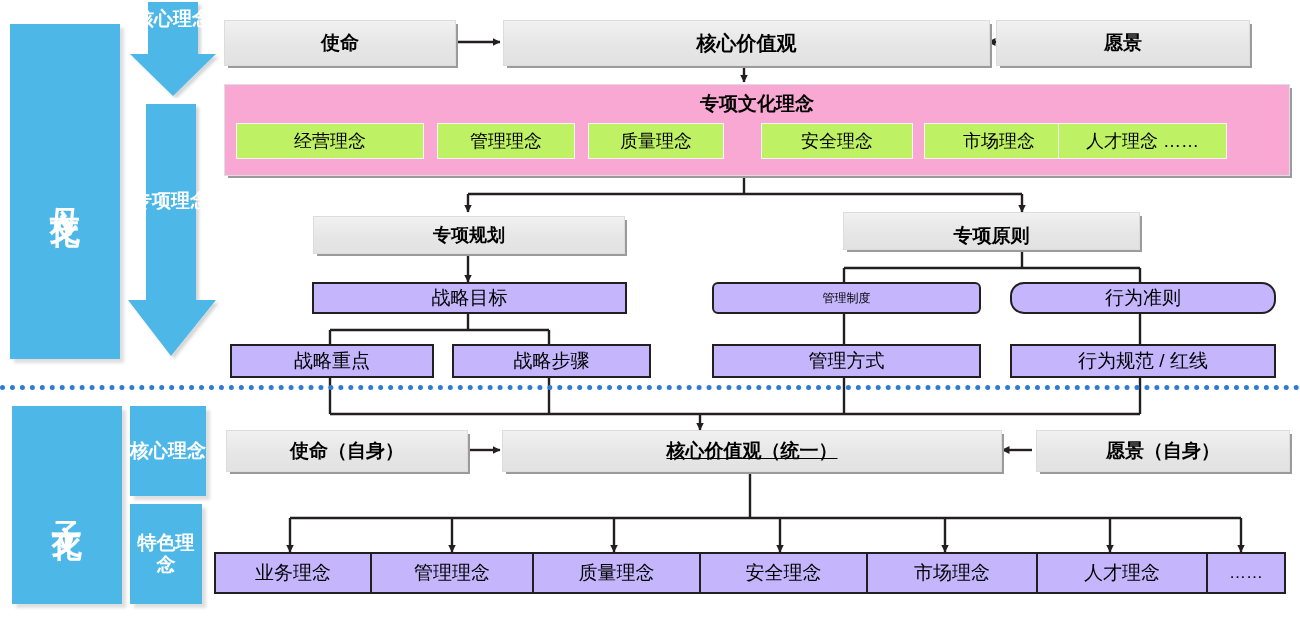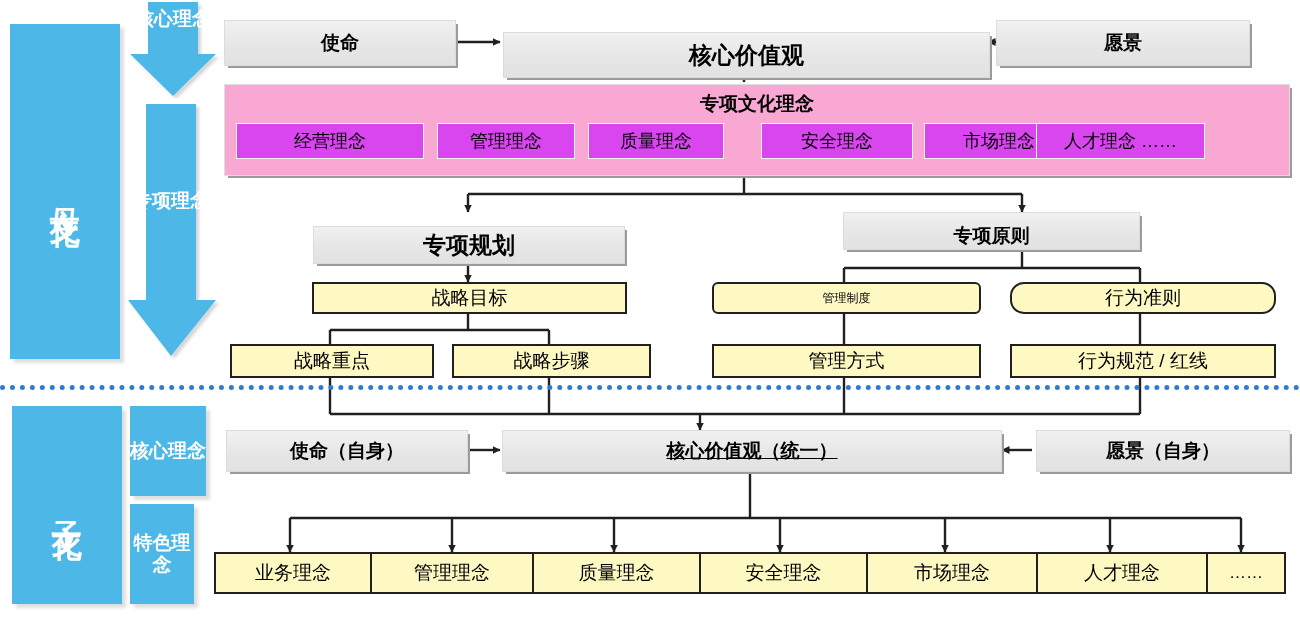--- a/index.html
+++ b/index.html
@@ -34,27 +34,27 @@
   
   .panel{
     position:absolute;background:#f9a8d4;border:1px solid #dedede;
     box-shadow:3px 3px 0 -1px #9b9b9b;
   }
   .panel-title{
     position:absolute;left:0;right:0;top:6px;text-align:center;
     font-weight:bold;color:#000;
   }
   .chip{
-    position:absolute;background:#d946ef;border:1px solid #f3f3f3;
+    position:absolute;background:#bef264;border:1px solid #f3f3f3;
     display:flex;align-items:center;justify-content:center;text-align:center;color:#000;
   }
 
   
   .wbox{
-    position:absolute;background:#fef9c3;border:2px solid #231f20;
+    position:absolute;background:#c4b5fd;border:2px solid #231f20;
     display:flex;align-items:center;justify-content:center;text-align:center;color:#000;
   }
 
   
   #wires{position:absolute;left:0;top:0;width:1300px;height:626px;pointer-events:none;}
 
   
   .divider{
     position:absolute;left:0;width:1300px;height:0;
     border-top:5px dotted #2E7BD6;
@@ -145,21 +145,21 @@
       </filter>
       <path d="M18,0 L68,0 L68,196 L88,196 L43,252 L0,196 L18,196 Z" fill="#4DB8E8" filter="url(#sh2)"></path>
     </svg>
     <div class="arrow-label" style="top:86px;font-size:19px;width:86px;">专项理念</div>
   </div>
 
   <div class="gbox" style="left:224px;top:20px;width:230px;height:44px;font-size:19px;">
     <span>使命</span>
   </div>
 
-  <div class="gbox" style="left:503px;top:32px;width:485px;height:44px;font-size:23px;">
+  <div class="gbox" style="left:503px;top:20px;width:485px;height:44px;font-size:20px;">
     <span>核心价值观</span>
   </div>
 
   <div class="gbox" style="left:996px;top:20px;width:252px;height:44px;font-size:19px;">
     <span>愿景</span>
   </div>
 
   <div class="panel" style="left:224px;top:84px;width:1064px;height:90px;">
     <div class="panel-title" style="font-size:19px;">专项文化理念</div>
   </div>
@@ -172,25 +172,25 @@
   </div>
   <div class="chip" style="left:588px;top:123px;width:134px;height:34px;font-size:18px;">
     <span>质量理念</span>
   </div>
   <div class="chip" style="left:761px;top:123px;width:150px;height:34px;font-size:18px;">
     <span>安全理念</span>
   </div>
   <div class="chip" style="left:924px;top:123px;width:148px;height:34px;font-size:18px;">
     <span>市场理念</span>
   </div>
-  <div class="chip" style="left:1036px;top:123px;width:167px;height:34px;font-size:18px;">
+  <div class="chip" style="left:1058px;top:123px;width:167px;height:34px;font-size:18px;">
     <span>人才理念  ……</span>
   </div>
 
-  <div class="gbox" style="left:313px;top:226px;width:310px;height:36px;font-size:23px;">
+  <div class="gbox" style="left:313px;top:216px;width:310px;height:36px;font-size:18px;">
     <span>专项规划</span>
   </div>
   <div class="gbox" style="left:843px;top:212px;width:295px;height:36px;font-size:19px;align-items:flex-end;">
     <span>专项原则</span>
   </div>
 
   <div class="wbox" style="left:312px;top:282px;width:311px;height:28px;font-size:19px;">
     <span>战略目标</span>
   </div>
   <div class="wbox" style="left:712px;top:282px;width:265px;height:28px;font-size:12px;border-radius:6px;">
@@ -215,21 +215,21 @@
 
   <div class="divider" style="top:385px;"></div>
 
   <div class="blue-rect" style="left:12px;top:406px;width:110px;height:198px;font-size:30px;">
     <span class="vert-text">子文化</span>
   </div>
 
   <div class="blue-rect" style="left:130px;top:406px;width:76px;height:90px;font-size:19px;">
     <span>核心理念</span>
   </div>
-  <div class="blue-rect" style="left:130px;top:504px;width:64px;height:100px;font-size:19px;">
+  <div class="blue-rect" style="left:130px;top:504px;width:72px;height:100px;font-size:19px;">
     <span>特色理念</span>
   </div>
 
   <div class="gbox" style="left:226px;top:430px;width:240px;height:40px;font-size:19px;">
     <span>使命（自身）</span>
   </div>
 
   <div class="gbox" style="left:502px;top:430px;width:498px;height:40px;font-size:19px;text-decoration:underline;">
     <span>核心价值观（统一）</span>
   </div>

